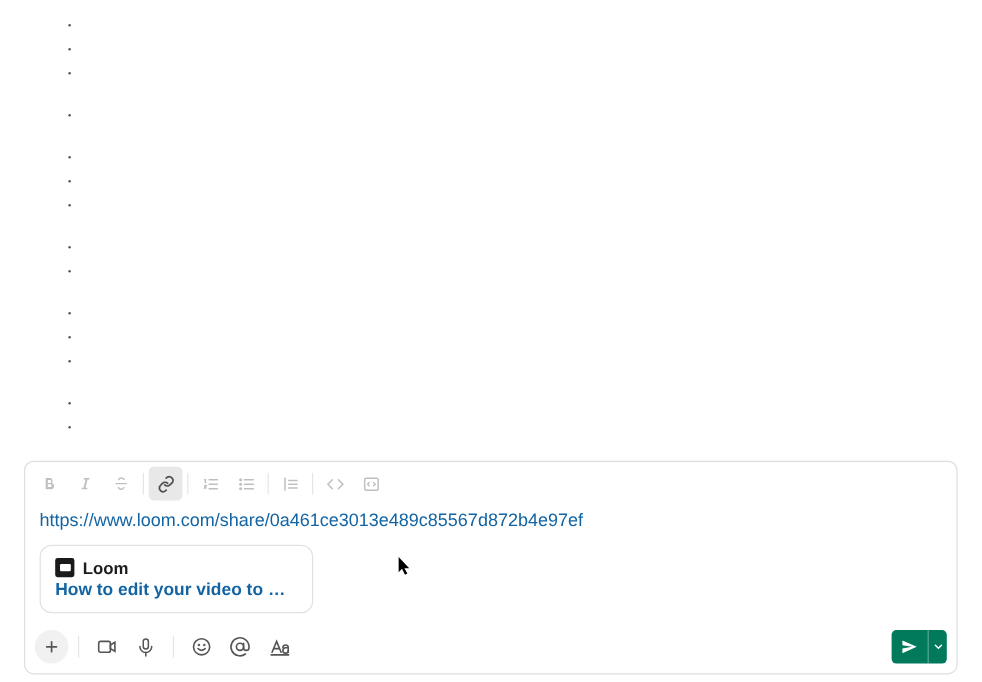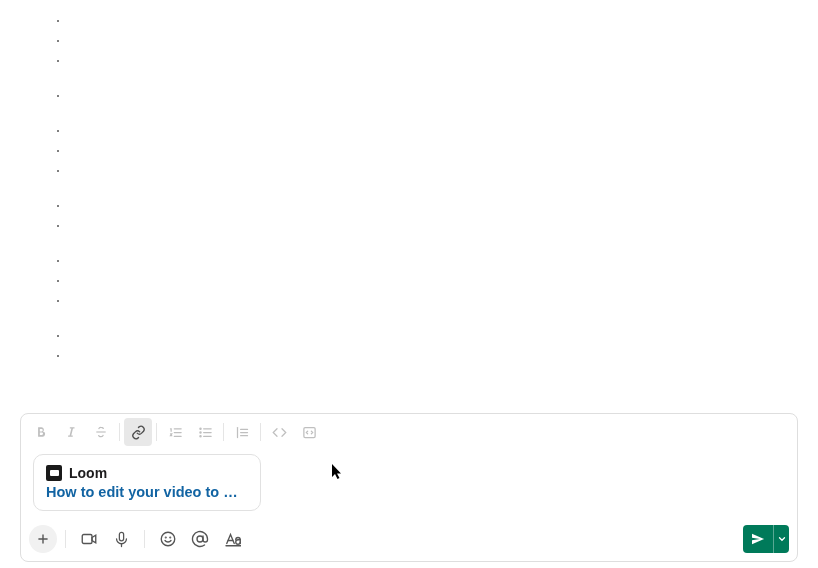--- a/index.html
+++ b/index.html
@@ -275,20 +275,23 @@
     </div>
     <div class="tb-btn">
       <svg width="15" height="15" viewBox="0 0 24 24" fill="none" stroke="currentColor" stroke-width="2" stroke-linecap="round">
           <rect x="3" y="4" width="18" height="16" rx="2"></rect>
           <polyline points="9 10 7 12 9 14"></polyline>
           <polyline points="15 10 17 12 15 14"></polyline>
         </svg>
     </div>
   </div>
 
+  <div class="msg-input">
+    <a href="#">https://www.loom.com/share/0a461ce3013e489c85567d872b4e97ef</a>
+  </div>
 
   <div class="unfurl-card">
     <div class="unfurl-head">
       <div class="loom-logo"></div>
       <div class="unfurl-src">Loom</div>
     </div>
     <div class="unfurl-title">How to edit your video to maximize vi…</div>
   </div>
 
   <div class="toolbar-bottom">

